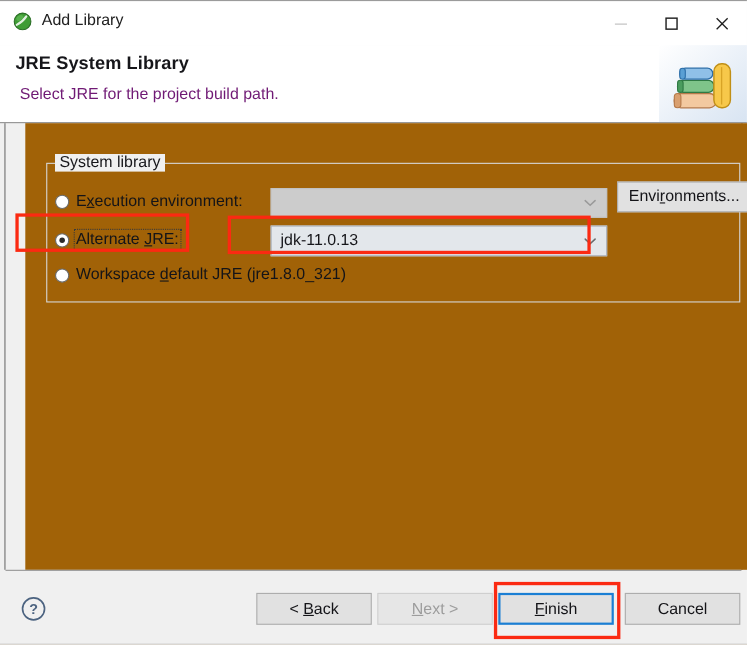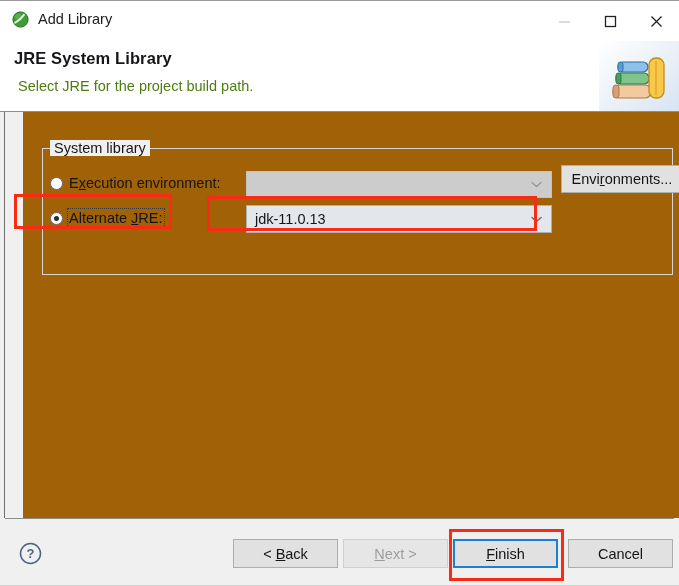--- a/index.html
+++ b/index.html
@@ -82,21 +82,21 @@
     left: 14px; top: 8px;
     font-size: 16.5px;
     font-weight: bold;
     color: #16161a;
     letter-spacing: 0.1px;
   }
   .header-subtitle {
     position: absolute;
     left: 18px; top: 37px;
     font-size: 14.5px;
-    color: #4d7c0f;
+    color: #701a75;
   }
   .header-graphic {
     position: absolute;
     right: 0px; top: 0px;
     width: 80px;
     height: 70px;
     overflow: hidden;
   }
 
   
@@ -361,20 +361,24 @@
     <div class="combo enabled" style="left:223px; top:93px; width:306px; height:28px;gap:20px;">
       <span class="combo-value">jdk-11.0.13</span>
       <span class="combo-arrow">
         <svg width="11" height="7" viewBox="0 0 11 7">
             <path d="M1 1.4 L5.5 5.6 L10 1.4" fill="none" stroke="#6a6a6a" stroke-width="1.4" stroke-linecap="round"></path>
           </svg>
       </span>
     </div>
 
 
+    <div class="row" style="left:27px; top:130px;">
+      <span class="radio"></span>
+      <span class="radio-label"><span>Workspace </span><u>d</u><span>efault JRE (jre1.8.0_321)</span></span>
+    </div>
 
   </div>
 
   <div class="footer-sep"></div>
   <div class="footer">
     <div class="help-icon">
       <svg width="23" height="23" viewBox="0 0 23 23">
         <circle cx="11.5" cy="11.5" r="10" fill="none" stroke="#4c6380" stroke-width="1.5"></circle>
         <text x="11.5" y="16.4" font-family="Liberation Sans, sans-serif" font-size="13" font-weight="bold" fill="#4c6380" text-anchor="middle">?</text>
       </svg>

